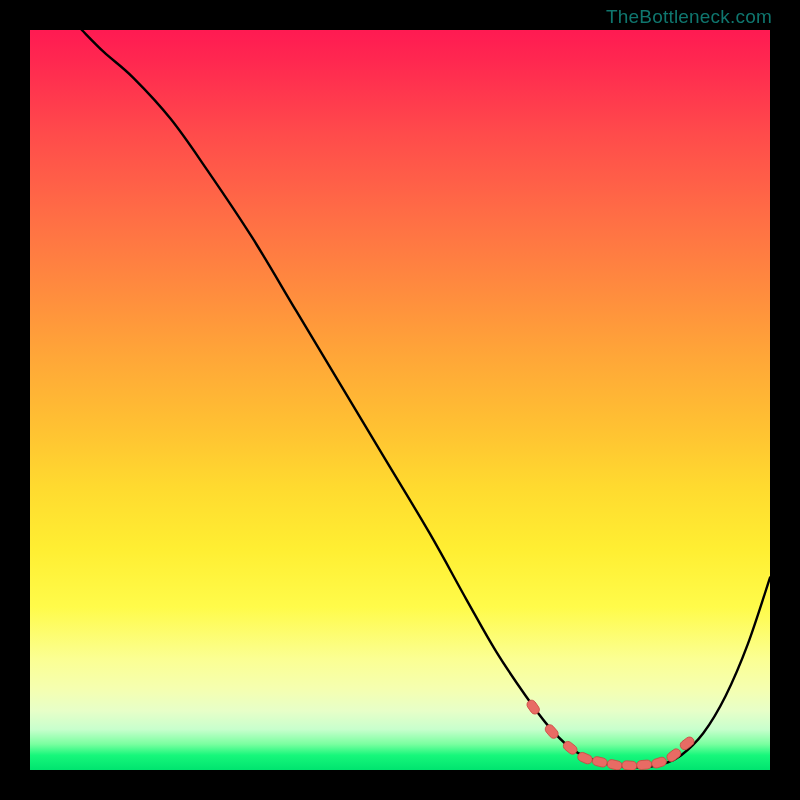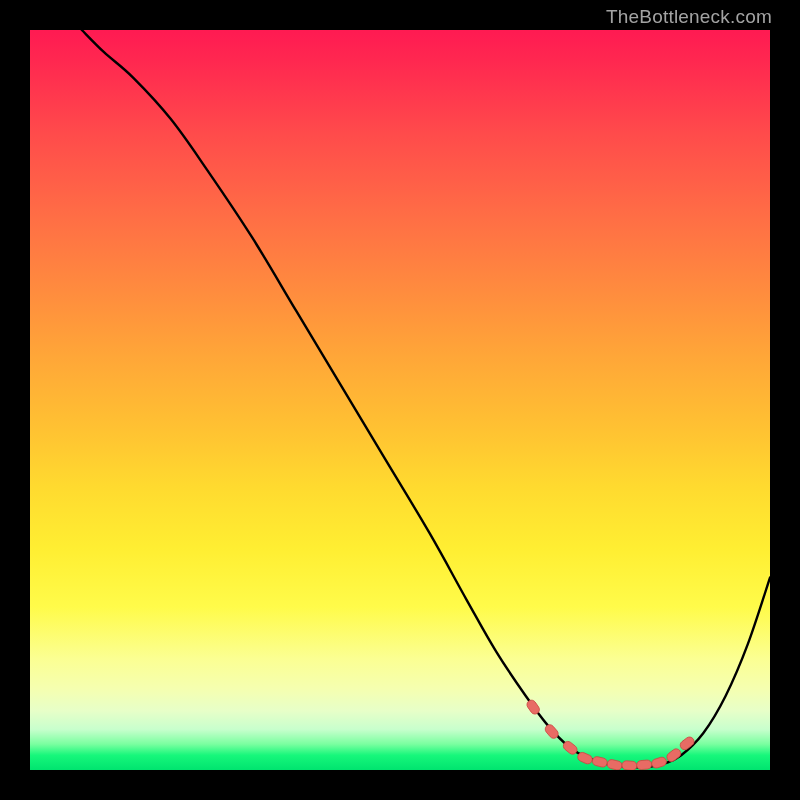--- a/index.html
+++ b/index.html
@@ -51,21 +51,21 @@
     left: 0;
     top: 0;
     width: 740px;
     height: 740px;
     pointer-events: none;
   }
   #watermark {
     position: absolute;
     top: 6px;
     right: 28px;
-    color: #a3a3a3;
+    color: #0f766e;
     font-size: 19px;
     font-weight: 500;
     letter-spacing: 0.2px;
     user-select: none;
   }
 </style>
 </head>
 <body>
 
 <div id="container">

